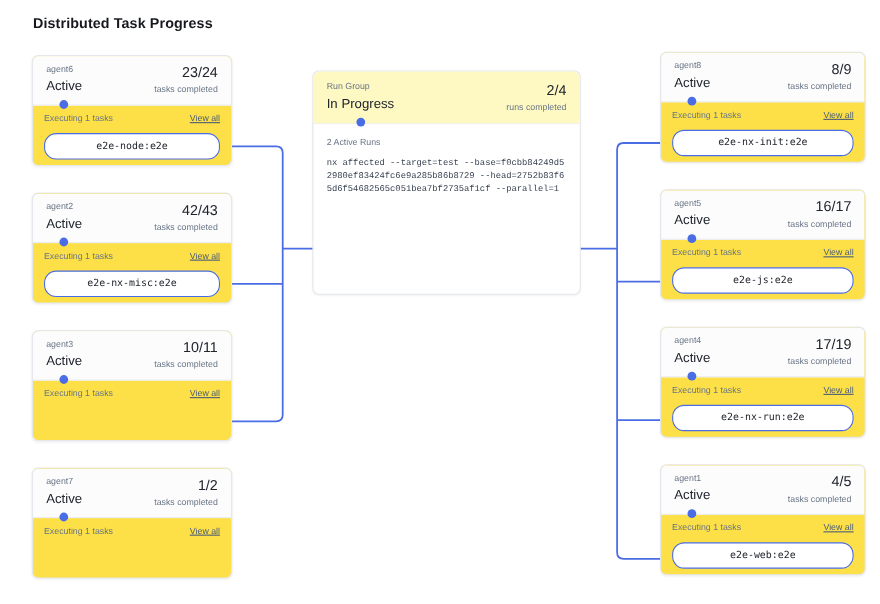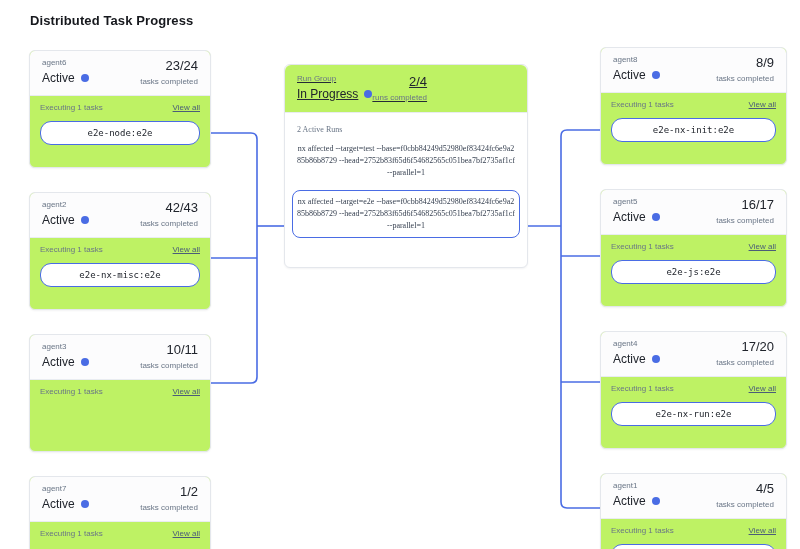--- a/index.html
+++ b/index.html
@@ -7,50 +7,50 @@
   .board { position:relative; width:800px; height:549px; background:#ffffff; overflow:hidden; }
 
   .page-title { position:absolute; left:30px; top:13px; font-size:13px; font-weight:700; color:#16181d; letter-spacing:.1px; }
 
   
   .agent-col { position:absolute; display:flex; flex-direction:column; gap:24px; }
   #left-column  { left:29px;  top:50px; width:182px; }
   #right-column { left:600px; top:47px; width:187px; }
 
   
-  .agent-card { background:#bef264; border:1px solid #e4e7ec; border-radius:6px;
-                box-shadow:0 1px 2px rgba(16,24,40,.05); height:118px; box-sizing:border-box; overflow:hidden; }
+  .agent-card { background:#fde047; border:1px solid #e4e7ec; border-radius:6px;
+                box-shadow:0 1px 2px rgba(16,24,40,.05); height:101px; box-sizing:border-box; overflow:hidden; }
   .card-header { height:45px; box-sizing:border-box; padding:7px 12px 0; display:flex;
                  justify-content:space-between; border-bottom:1px solid #e9ecf1; background:#fcfcfd; }
   .agent-name { font-size:8px; color:#697586; line-height:10px; }
-  .status-row { display:flex; align-items:center; gap:6px; margin-top:3px; }
+  .status-row { display:flex; align-items:center; gap:6px; margin-top:3px;flex-direction:column; }
   .status-text { font-size:12px; color:#20242c; line-height:14px; }
   .status-dot { width:8px; height:8px; border-radius:50%; background:var(--accent); display:inline-block; }
   .header-right { text-align:right; }
   .count { font-size:13px; color:#20242c; font-weight:500; line-height:15px; }
   .count-label { font-size:8px; color:#697586; margin-top:4px; }
 
   .card-body { padding:7px 10px 0; }
   .exec-row { display:flex; justify-content:space-between; align-items:baseline; height:11px; }
   .exec-label { font-size:8px; color:#697586; }
   .view-all { font-size:8px; color:#4b5d78; text-decoration:underline; cursor:pointer; }
   .task-pill { margin-top:7px; height:24px; box-sizing:border-box; display:flex; align-items:center; justify-content:center;
                border:1.5px solid transparent; border-radius:11px; background:#ffffff; }
   .task-pill.linked { border-color:var(--accent); }
   .task-text { font-family:"DejaVu Sans Mono", monospace; font-size:9px; color:#20242c; }
 
   
   .center-card { position:absolute; left:284px; top:64px; width:244px; height:204px; box-sizing:border-box;
                  background:#ffffff; border:1px solid #e4e7ec; border-radius:6px; box-shadow:0 1px 2px rgba(16,24,40,.05); }
-  .cc-header { height:48px; box-sizing:border-box; padding:9px 12px 0; display:flex; justify-content:flex-start;
-               border-bottom:1px solid #e9ecf1; background:#bef264; border-radius:6px 6px 0 0;text-decoration:underline; }
+  .cc-header { height:48px; box-sizing:border-box; padding:9px 12px 0; display:flex; justify-content:space-between;
+               border-bottom:1px solid #e9ecf1; background:#fef9c3; border-radius:6px 6px 0 0; }
   .cc-body { padding:6px 7px 0; }
-  .active-runs-label { font-size:8px; color:#697586; margin:6px 5px 8px; line-height:10px;font-family:Liberation Serif, serif; }
-  .cmd { font-family:Liberation Serif, serif; font-size:8px; line-height:12px; color:#374151;
-         text-align:center; word-break:break-all; }
+  .active-runs-label { font-size:8px; color:#697586; margin:6px 5px 8px; line-height:10px; }
+  .cmd { font-family:Liberation Mono, monospace; font-size:8px; line-height:12px; color:#374151;
+         word-break:break-all; }
   .cmd-plain { margin:0 5px 11px; }
   .cmd-box { border:1.5px solid var(--accent); border-radius:8px; padding:5px 4px; background:#ffffff; }
 
   .connections { position:absolute; left:0; top:0; pointer-events:none; }
 </style>
 </head>
 <body>
 
 <div class="board">
 
@@ -185,21 +185,20 @@
         </div>
       </div>
       <div class="header-right">
         <div class="count">2/4</div>
         <div class="count-label">runs completed</div>
       </div>
     </div>
     <div class="cc-body">
       <div class="active-runs-label">2 Active Runs</div>
       <div class="cmd cmd-plain">nx affected --target=test --base=f0cbb84249d52980ef83424fc6e9a285b86b8729 --head=2752b83f65d6f54682565c051bea7bf2735af1cf --parallel=1</div>
-      <div class="cmd cmd-box">nx affected --target=e2e --base=f0cbb84249d52980ef83424fc6e9a285b86b8729 --head=2752b83f65d6f54682565c051bea7bf2735af1cf --parallel=1</div>
     </div>
   </div>
 
   <div id="right-column" class="agent-col">
   <div class="agent-card">
     <div class="card-header">
       <div class="header-left">
         <div class="agent-name">agent8</div>
         <div class="status-row">
           <span class="status-text">Active</span>
@@ -250,21 +249,21 @@
   <div class="agent-card">
     <div class="card-header">
       <div class="header-left">
         <div class="agent-name">agent4</div>
         <div class="status-row">
           <span class="status-text">Active</span>
           <span class="status-dot"></span>
         </div>
       </div>
       <div class="header-right">
-        <div class="count">17/20</div>
+        <div class="count">17/19</div>
         <div class="count-label">tasks completed</div>
       </div>
     </div>
     <div class="card-body">
       <div class="exec-row">
         <span class="exec-label">Executing 1 tasks</span>
         <a class="view-all">View all</a>
       </div>
       <div class="task-pill linked">
         <span class="task-text">e2e-nx-run:e2e</span>

